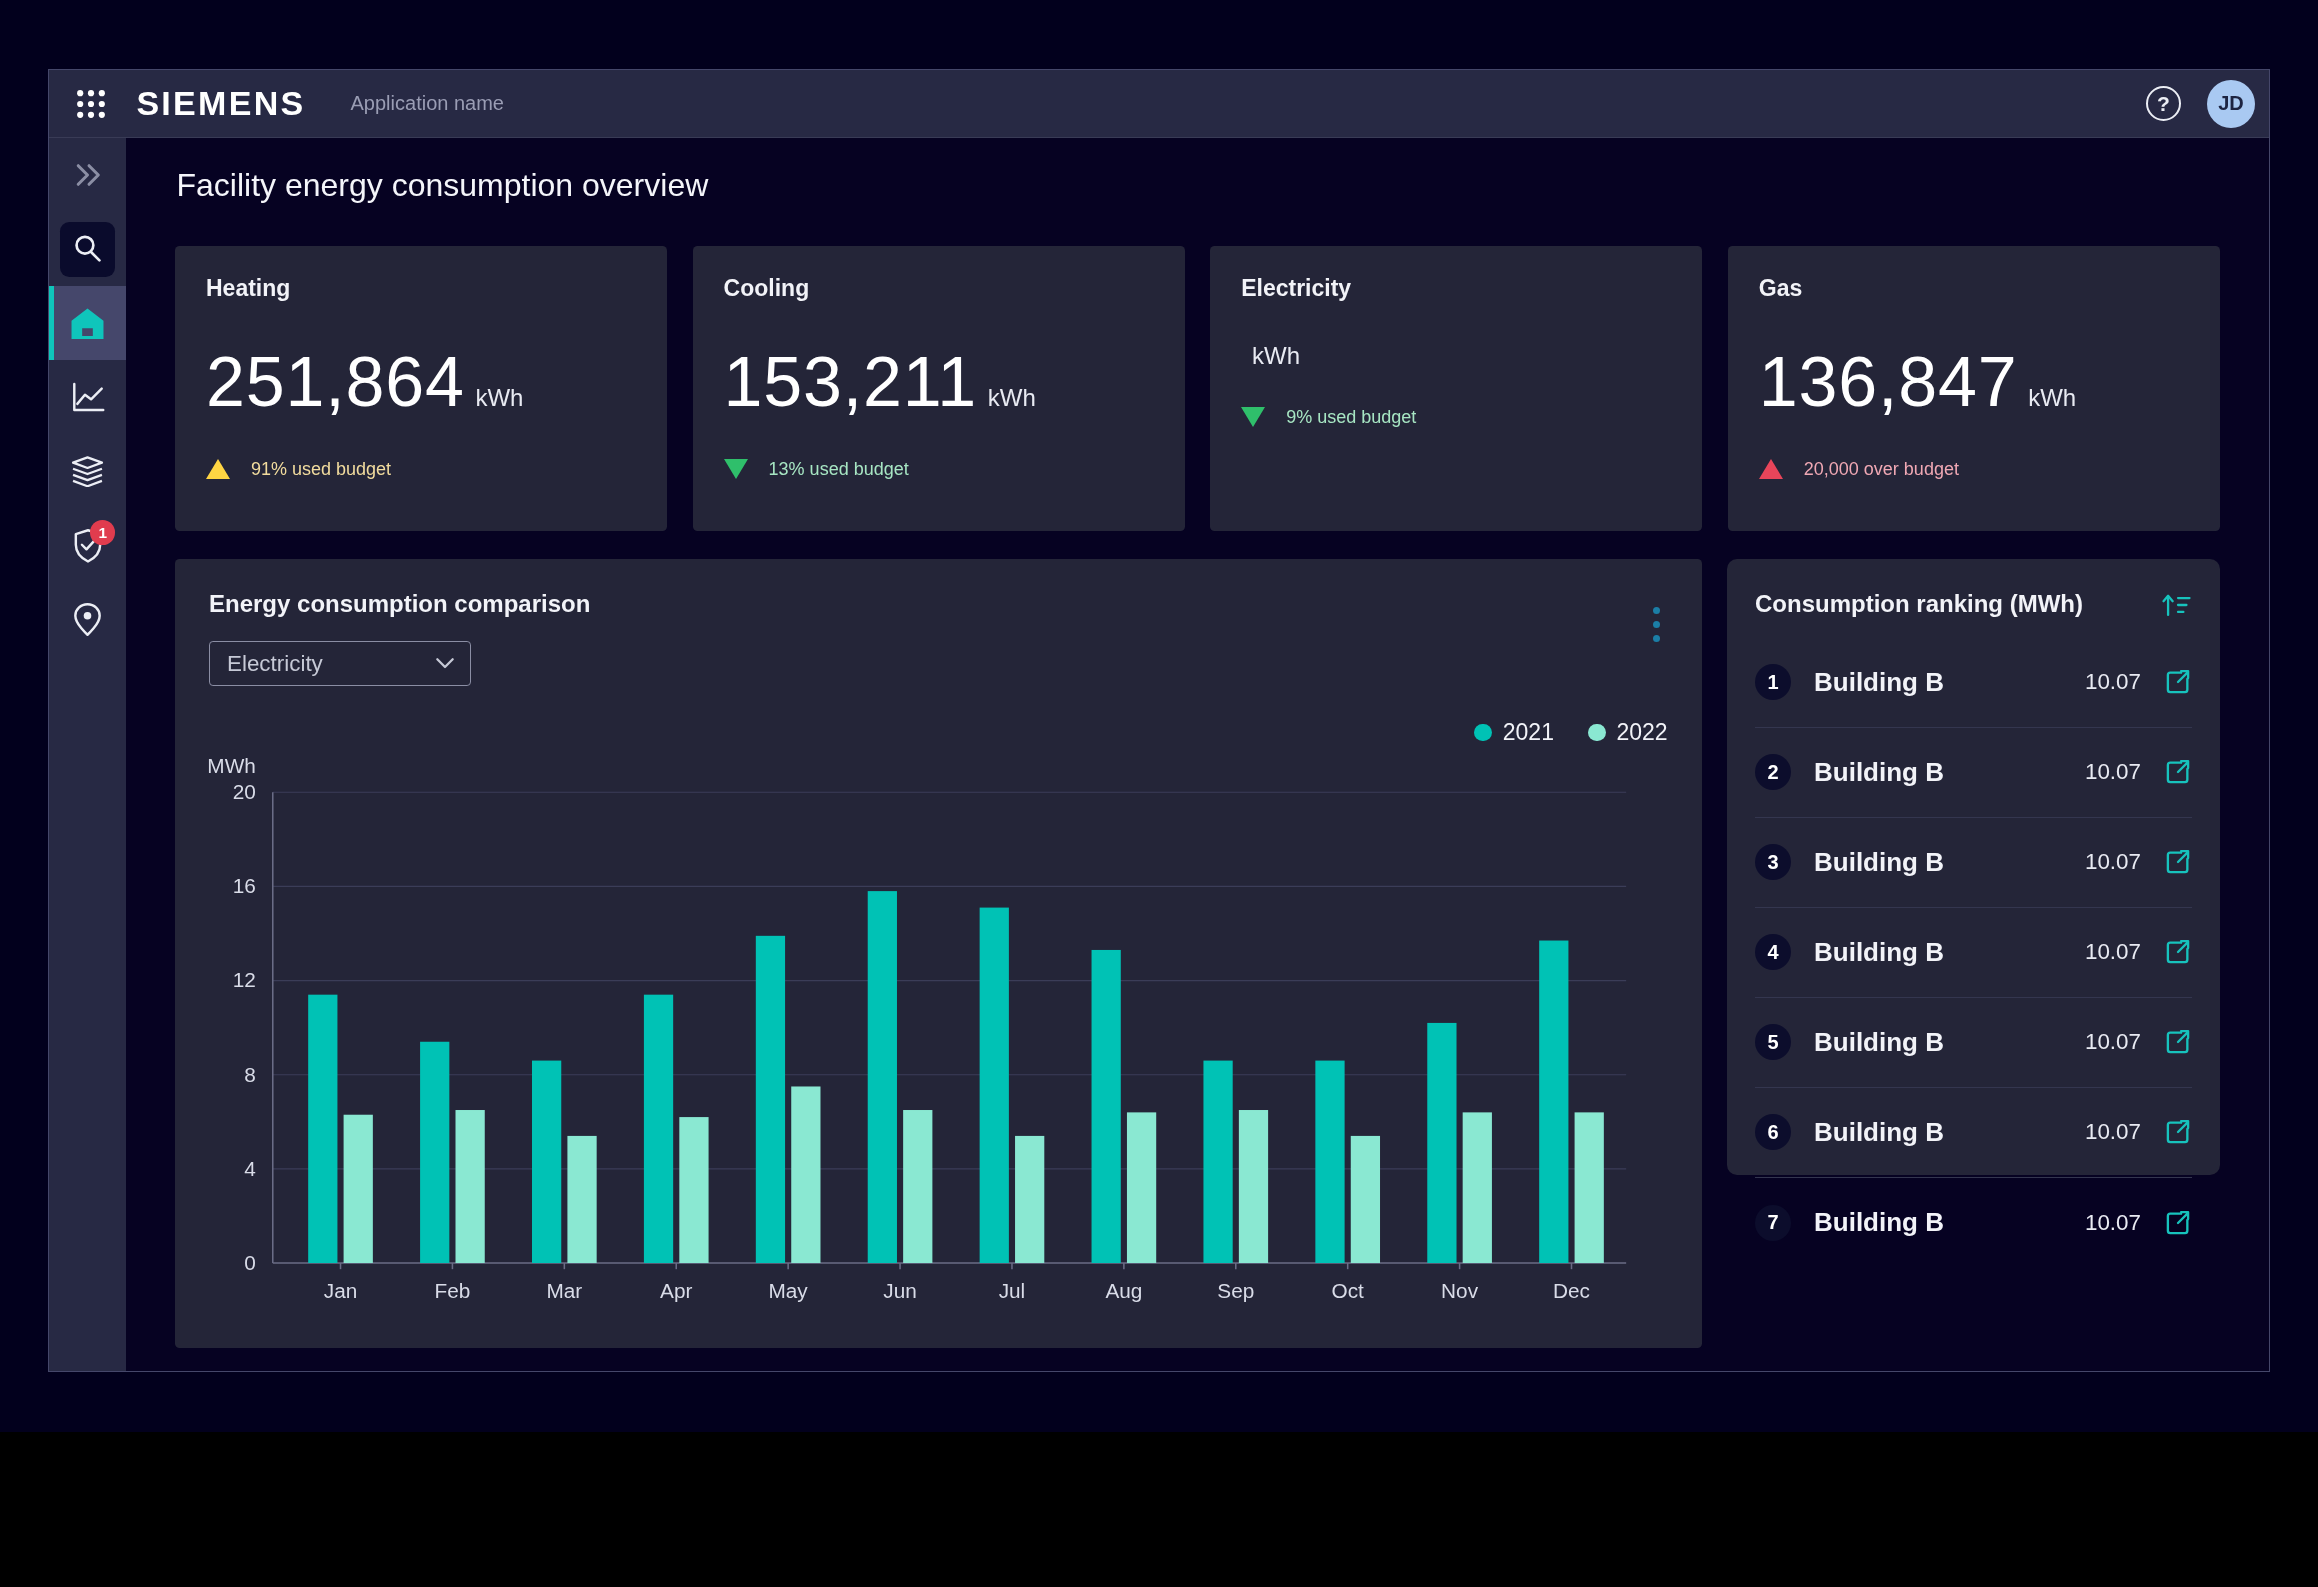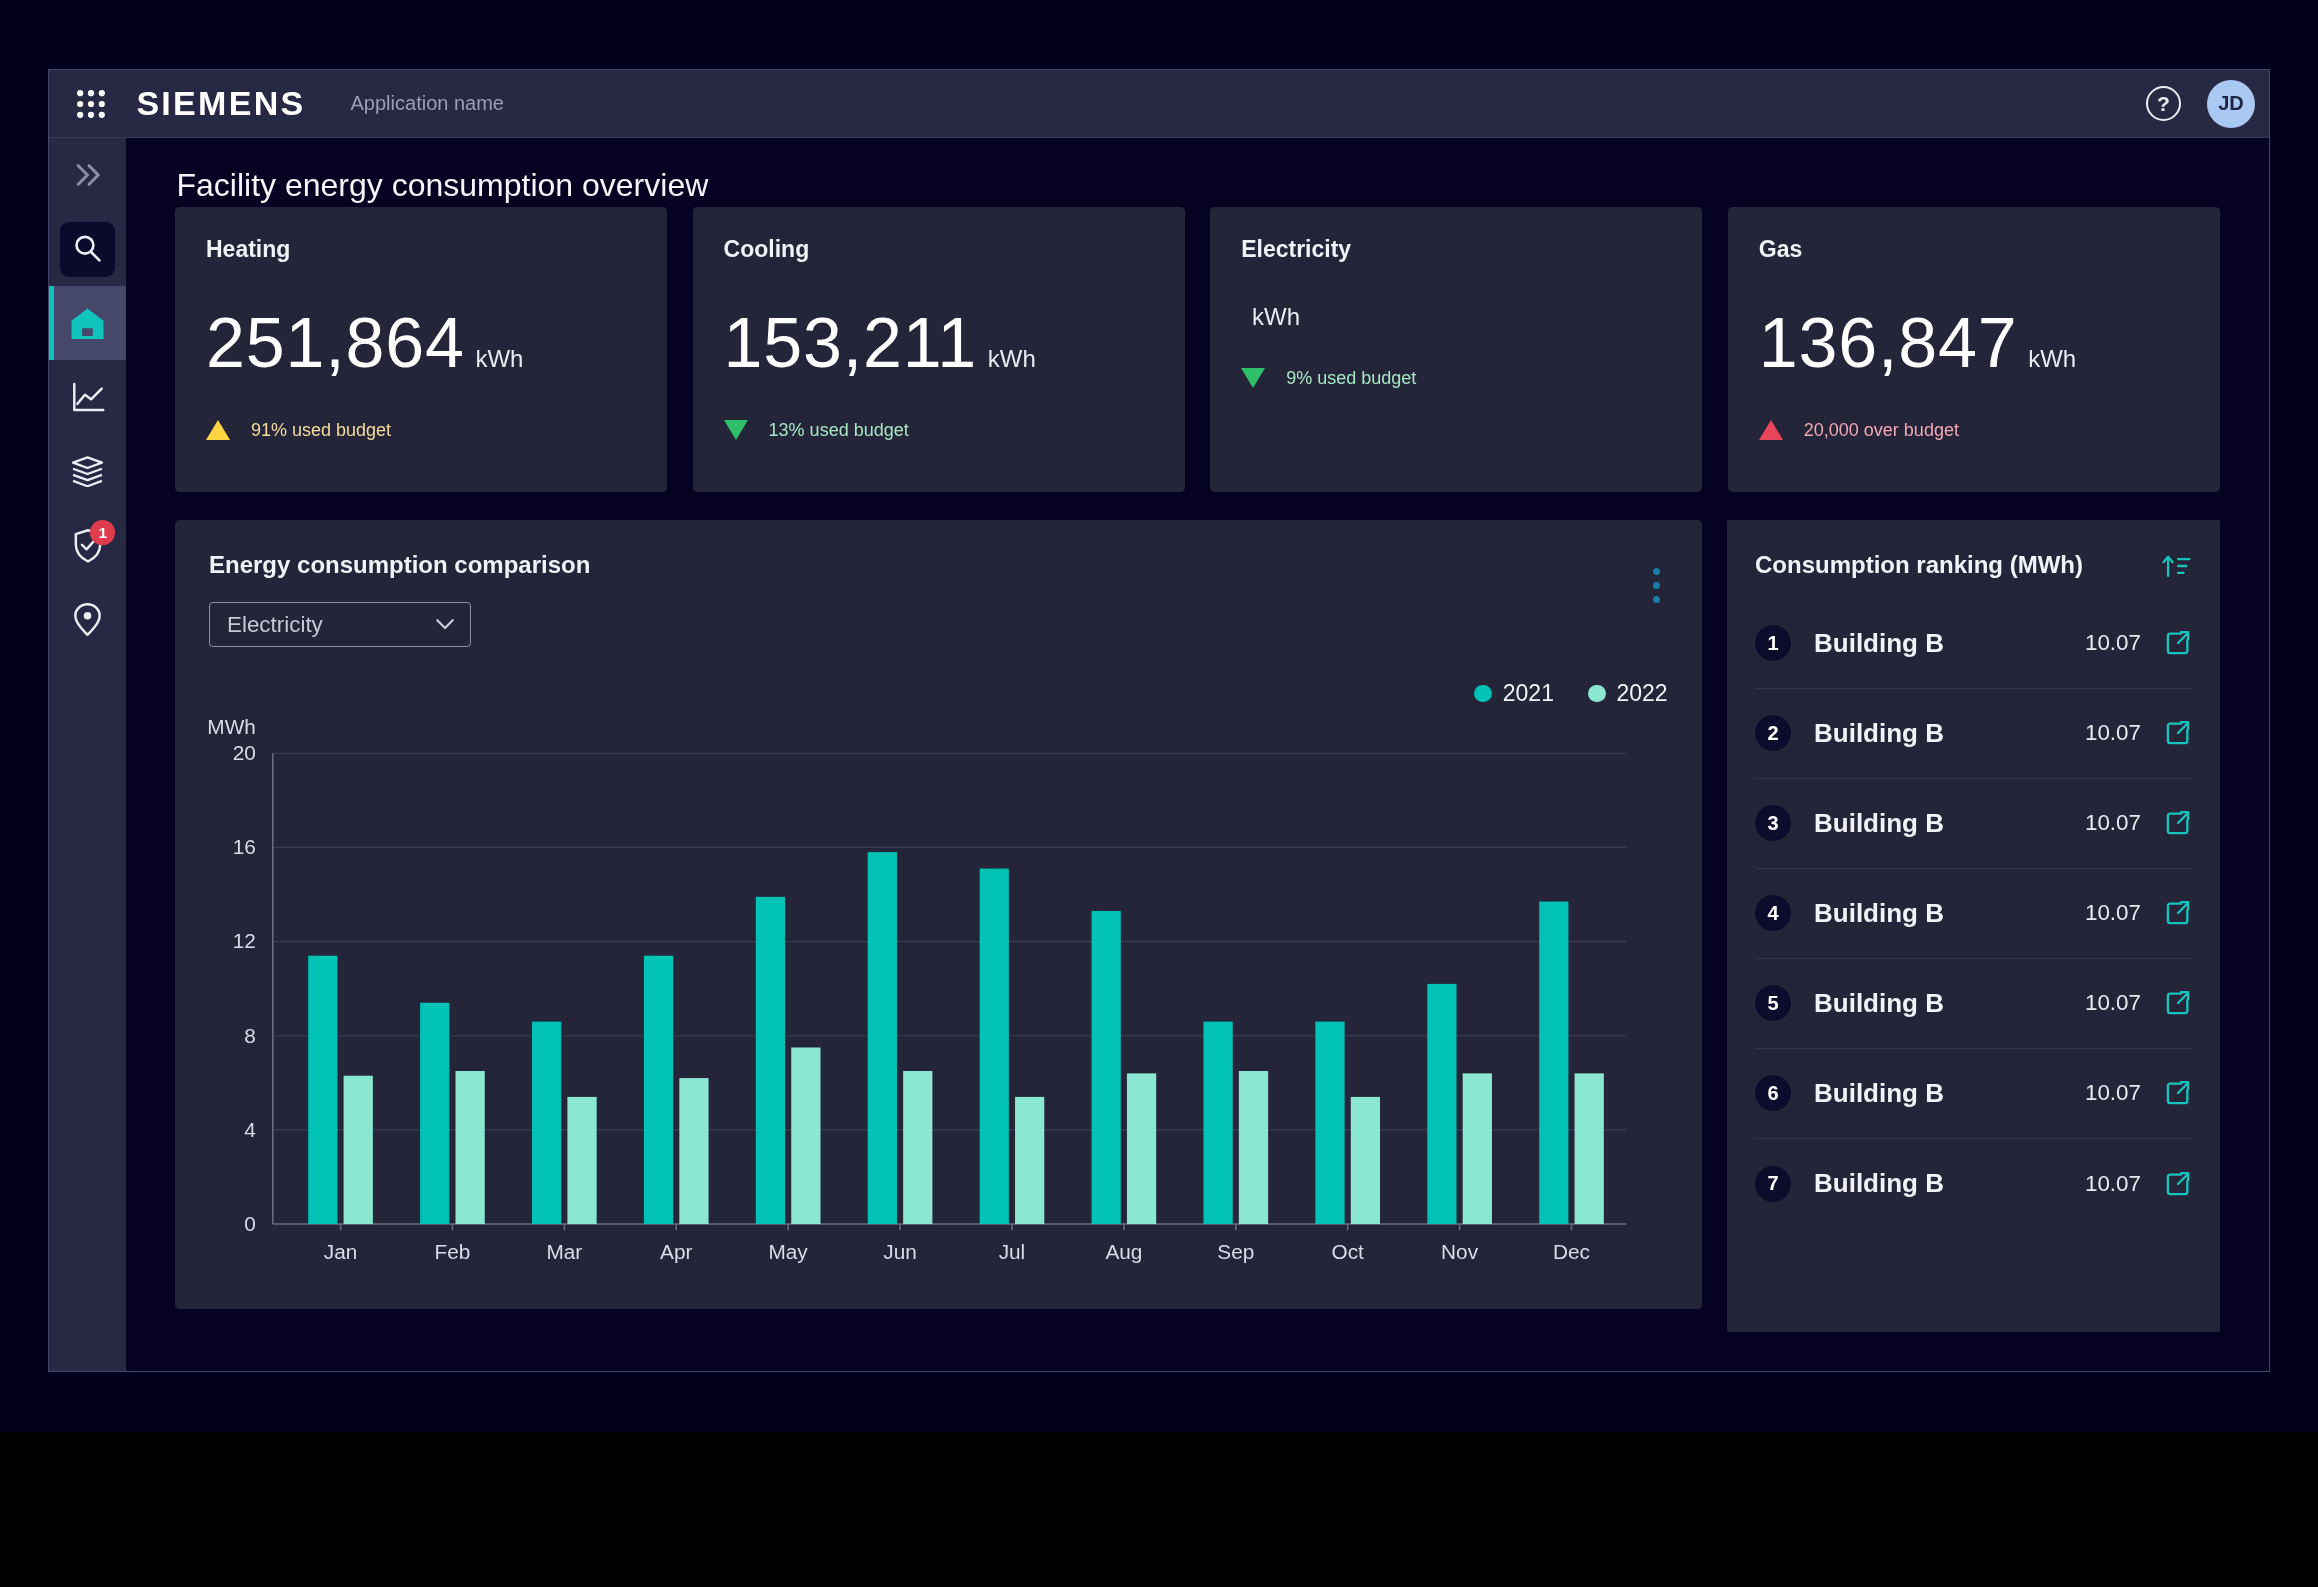--- a/index.html
+++ b/index.html
@@ -51,21 +51,21 @@
   }
   .search-tile { width:55px; height:55px; border-radius:9.2px; background:#0a0b2c; display:flex; align-items:center; justify-content:center; }
   .side-badge {
     position:absolute; top:12.3px; right:10.8px; min-width:25px; height:25px; border-radius:12.3px;
     background:#e03c4e; color:#fff; font-size:15.4px; font-weight:700;
     display:flex; align-items:center; justify-content:center; padding:0 6.2px;
   }
   
   .main { flex:1; padding:29px 49px 0 49px; min-width:0; }
   .page-title { font-size:32px; font-weight:400; color:#f4f5fa; height:40px; margin-left:1.5px; }
-  .kpi-row { display:flex; gap:25.4px; }
+  .kpi-row { display:flex; gap:25.4px; margin-top:39px; }
   .kpi-card { flex:1; height:285px; background:#242538; border-radius:4.6px; padding:29px 31px; }
   .kpi-label { font-size:23px; font-weight:700; color:#f2f3f8; }
   .kpi-value-row { margin-top:40px; display:flex; align-items:baseline; }
   .kpi-value { font-size:70px; font-weight:400; color:#ffffff; letter-spacing:0.8px; }
   .kpi-unit { font-size:24px; font-weight:400; color:#e8eaf2; margin-left:10.8px; }
   .kpi-status { margin-top:37px; display:flex; align-items:flex-start; gap:21px; font-size:18px; }
   .tri { width:0; height:0; border-left:12.3px solid transparent; border-right:12.3px solid transparent; }
   .tri.up   { border-bottom:20px solid currentColor; }
   .tri.down { border-top:20px solid currentColor; }
   
@@ -80,21 +80,21 @@
     display:flex; align-items:center; justify-content:space-between; padding:0 15.4px 0 17px;
     cursor:pointer;
   }
   .dropdown-label { font-size:22.4px; color:#c6c9d6; }
   .legend { position:absolute; right:34px; top:160px; display:flex; gap:34px; }
   .legend-item { display:flex; align-items:center; gap:10.8px; font-size:23px; color:#f2f3f8; }
   .legend-dot { width:17.7px; height:17.7px; border-radius:50%; }
   .chart-svg { position:absolute; left:0; top:177px; width:100%; height:611px; }
   .chart-svg text { font-family:"Liberation Sans", sans-serif; fill:#d9dce8; font-size:27px; }
   
-  .ranking-panel { width:493px; flex:0 0 auto; height:812px; background:#242538; border-radius:2px; padding:31px 28px 8px 28px; }
+  .ranking-panel { width:493px; flex:0 0 auto; height:616px; background:#242538; border-radius:10px; padding:31px 28px 8px 28px; }
   .ranking-head { display:flex; align-items:flex-start; justify-content:space-between; }
   .sort-btn { cursor:pointer; margin-top:1.5px; }
   .search-box {
     margin-top:31px; height:48px; border-radius:7.7px; background:#090a28;
     display:flex; align-items:center; padding:0 15.4px; gap:12.3px;
   }
   .search-box input {
     flex:1; background:transparent; border:none; outline:none;
     color:#c7cad8; font-size:22.4px; font-family:"Liberation Sans", sans-serif;
   }

